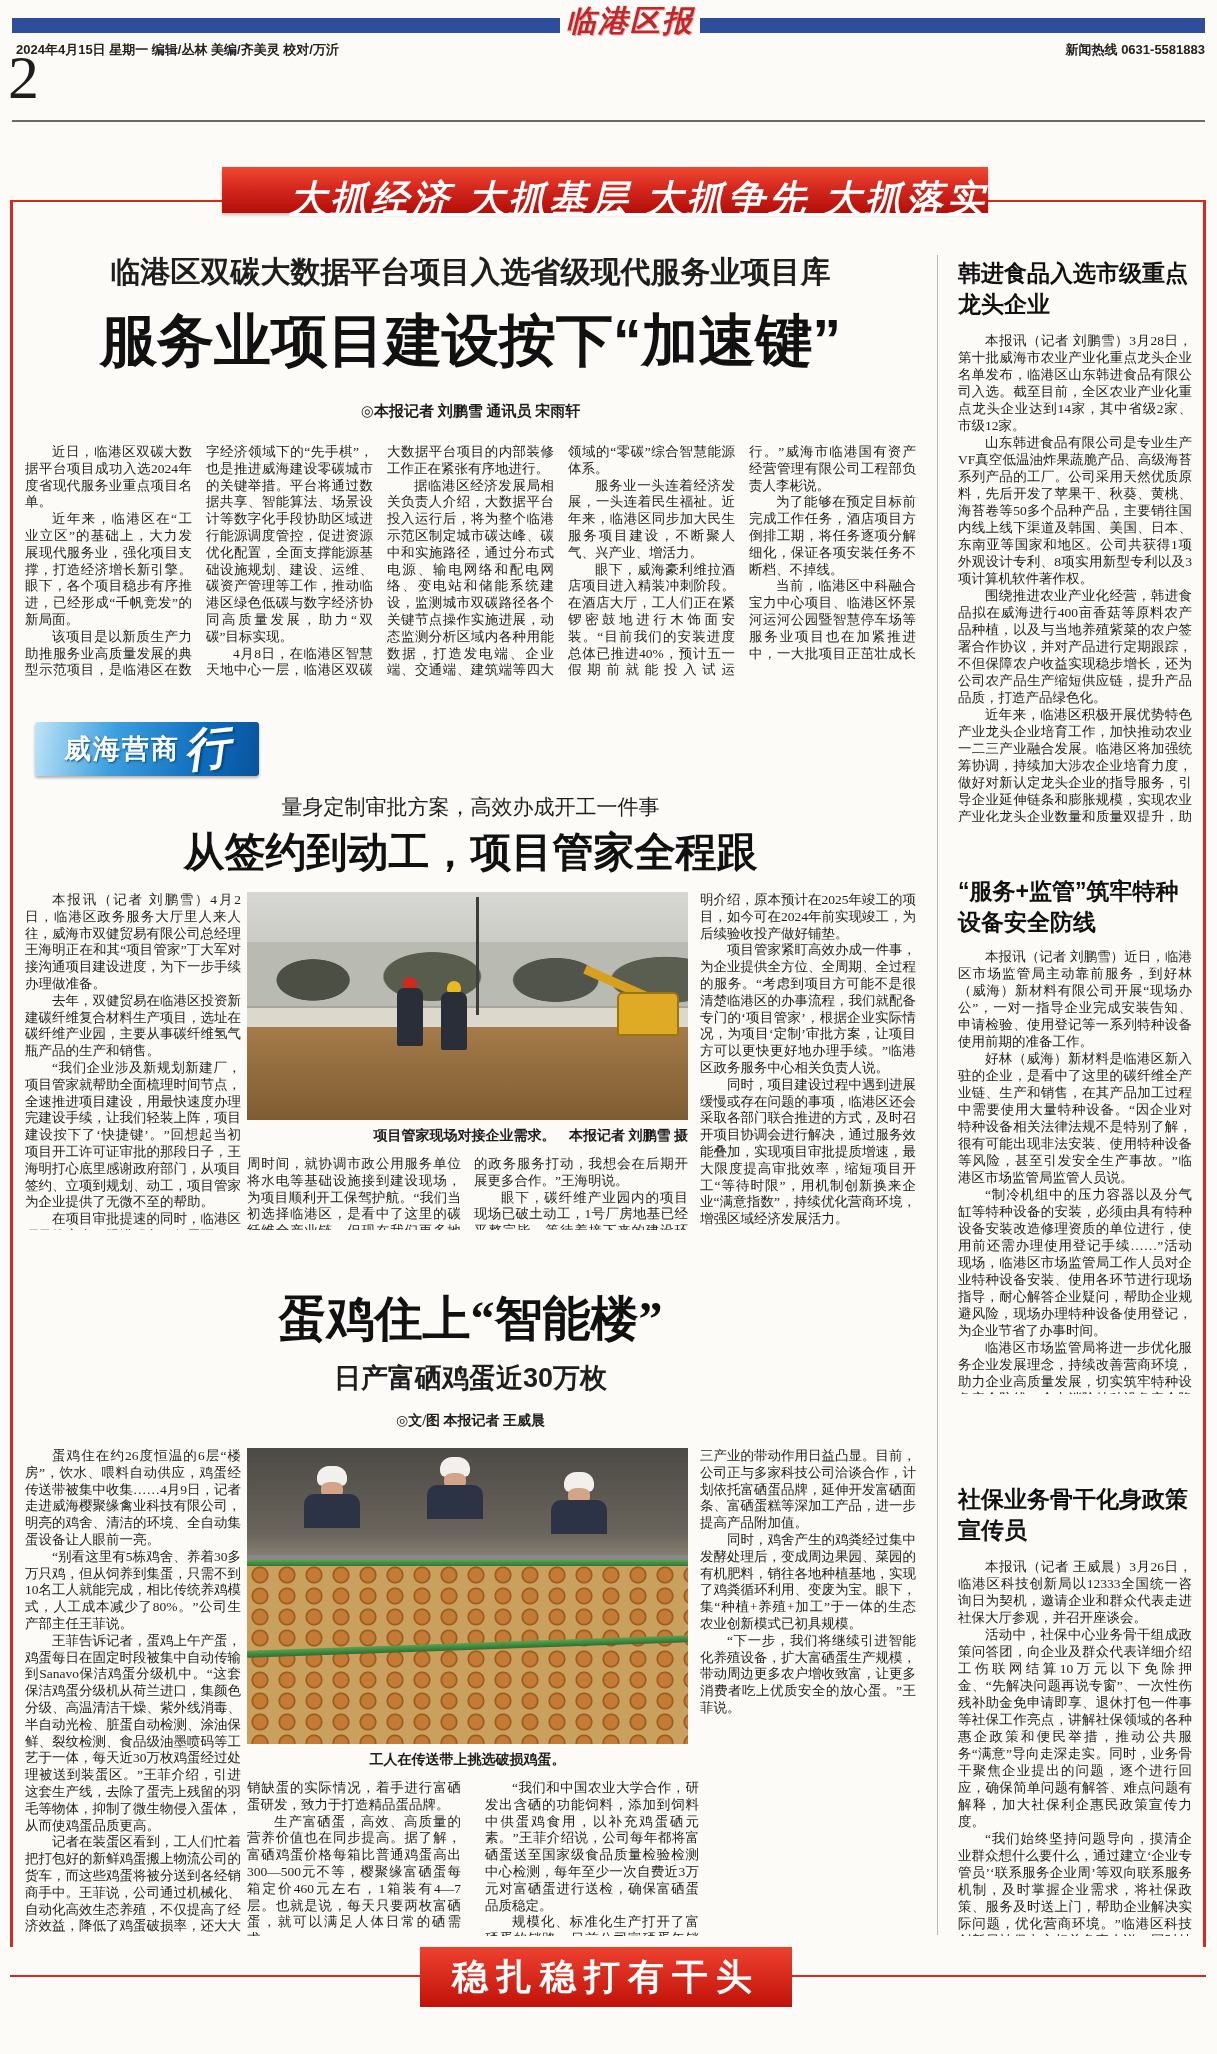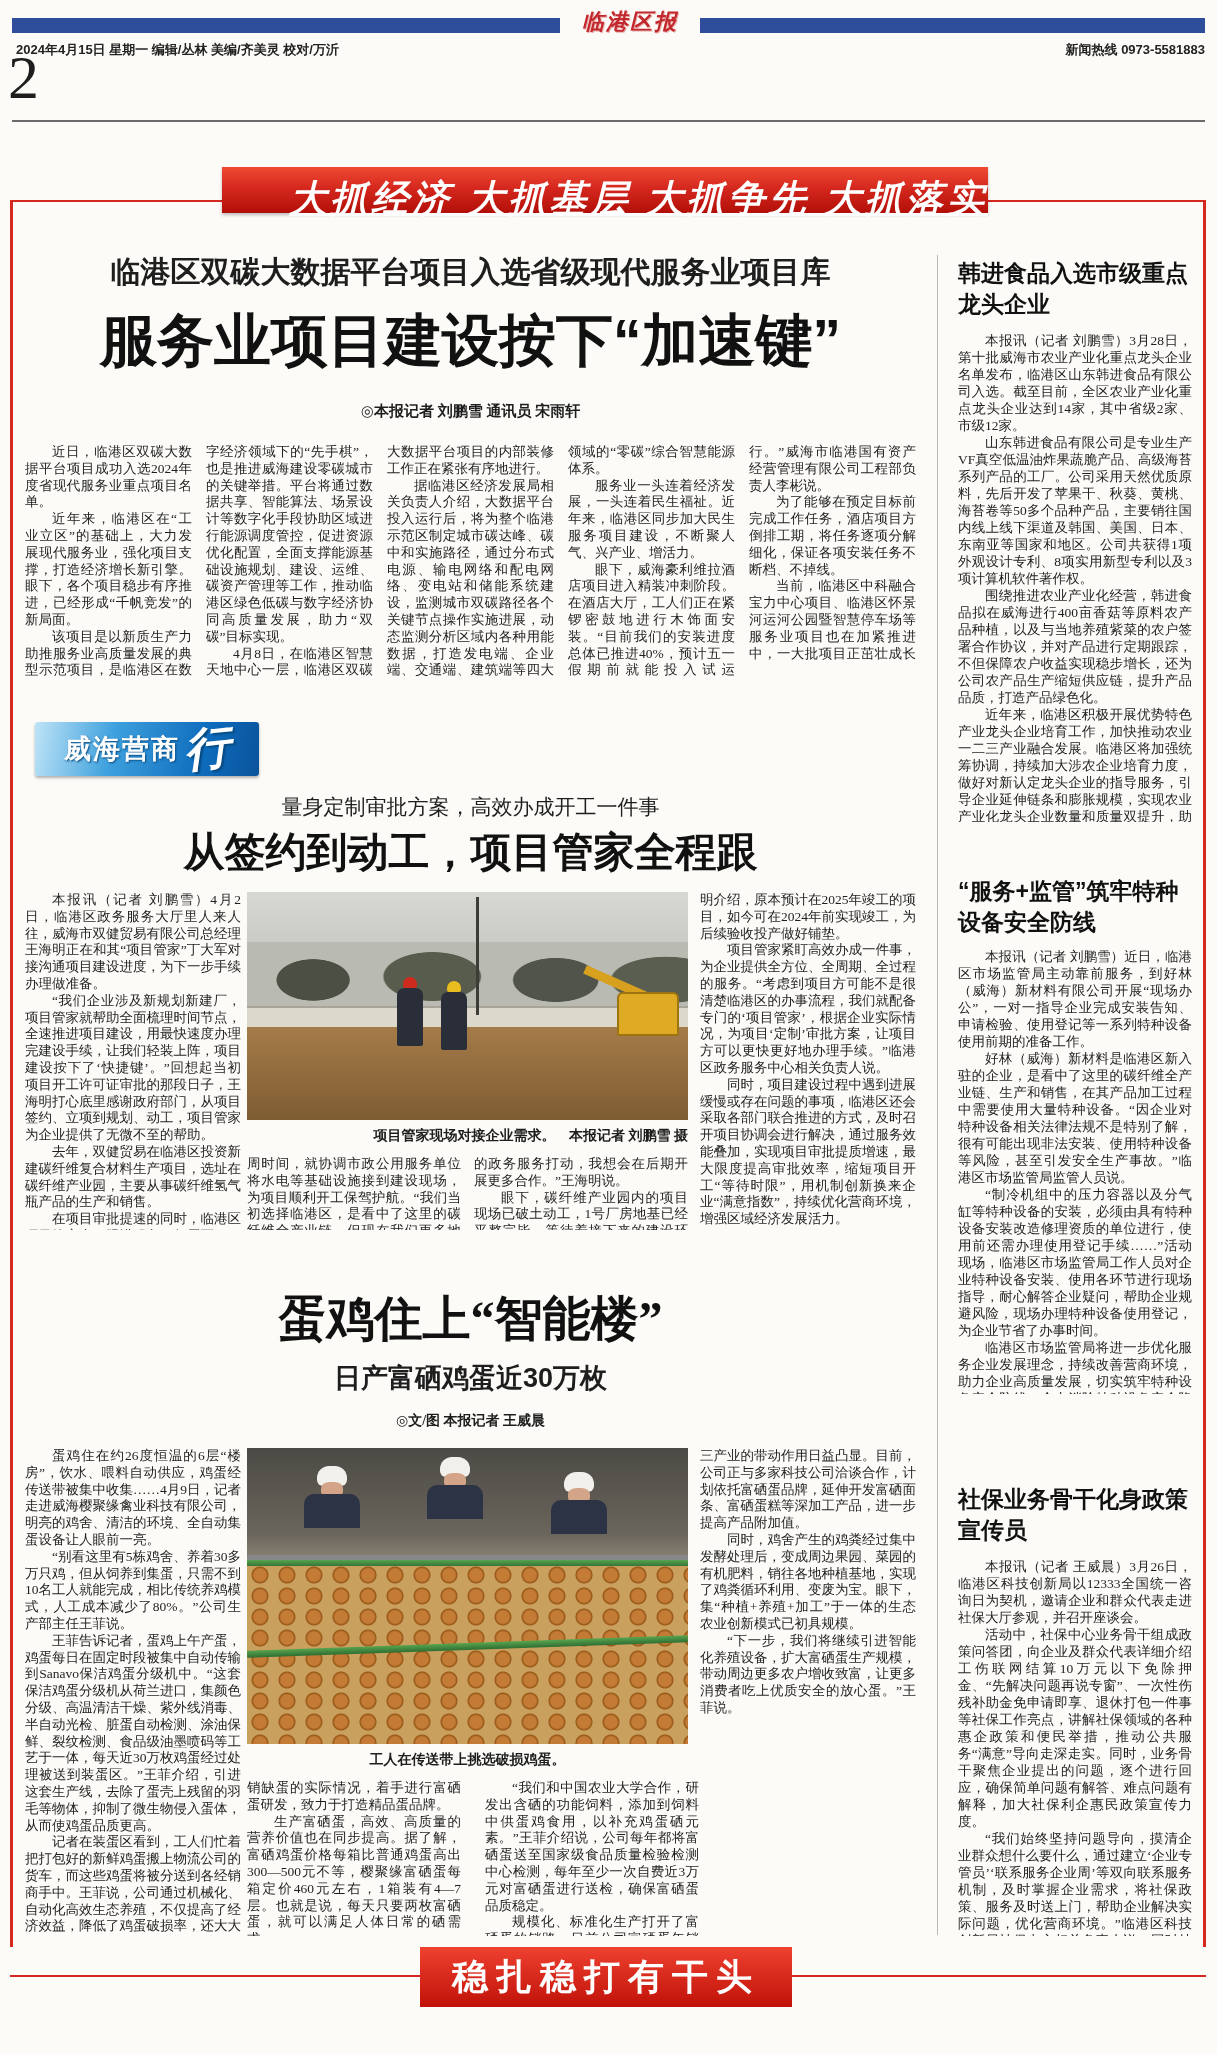--- a/index.html
+++ b/index.html
@@ -1,21 +1,21 @@
 <!DOCTYPE html>
 <html><head>
 <meta charset="utf-8">
 <style>
   html,body{margin:0;padding:0;background:#e8e8e4;}
   .page{position:relative;width:1217px;height:2054px;background:#fcfbf8;margin:0 auto;
         font-family:"Liberation Serif","DejaVu Serif",serif;color:#1e1e1e;overflow:hidden;}
   
   .bluebar{position:absolute;top:18px;height:15px;background:#2e4e9b;}
   .masthead{position:absolute;top:0;left:560px;width:140px;height:42px;text-align:center;
-            font-family:"DejaVu Serif",serif;font-style:italic;font-weight:bold;font-size:22px;
+            font-family:"DejaVu Serif",serif;font-style:italic;font-weight:bold;font-size:30px;
             color:#c1272d;line-height:42px;letter-spacing:2px;text-shadow:1px 1px 0 #e9b0ab;}
   .dateline{position:absolute;top:41px;left:16px;font-family:"Liberation Sans",sans-serif;
             font-weight:bold;font-size:13px;color:#222;}
   .hotline{position:absolute;top:41px;left:1000px;width:205px;text-align:right;
            font-family:"Liberation Sans",sans-serif;font-weight:bold;font-size:13px;color:#222;}
   .pagenum{position:absolute;top:46px;left:8px;font-size:62px;line-height:62px;font-family:"Liberation Serif",serif;}
   .pagetitle{position:absolute;top:44px;left:0;width:100%;text-align:center;font-size:62px;line-height:64px;
              font-weight:bold;font-family:"Liberation Sans",sans-serif;letter-spacing:8px;}
   .headrule{position:absolute;top:120px;left:12px;width:1193px;height:2px;background:#6b6b6b;}
   
@@ -85,21 +85,21 @@
 </style>
 </head>
 <body>
 
 <div class="page">
 
   <div class="bluebar" style="left:12px;width:548px;"></div>
   <div class="bluebar" style="left:700px;width:505px;"></div>
   <div class="masthead">临港区报</div>
   <div class="dateline">2024年4月15日  星期一    编辑/丛林  美编/齐美灵  校对/万沂</div>
-  <div class="hotline">新闻热线 0973-5581883</div>
+  <div class="hotline">新闻热线 0631-5581883</div>
   <div class="pagenum">2</div>
   <div class="headrule"></div>
 
   <div class="hred" style="left:10px;width:212px;"></div>
   <div class="hred" style="left:988px;width:218px;"></div>
   <div class="vrule-red" style="left:10px;"></div>
   <div class="vrule-red" style="left:1203px;"></div>
   <div class="slogan-banner">大抓经济 大抓基层 大抓争先 大抓落实</div>
   <div class="hred2" style="left:10px;width:410px;"></div>
   <div class="hred2" style="left:792px;width:414px;"></div>
@@ -123,22 +123,22 @@
 
   <div class="biz-banner">
     <span class="t">威海营商</span>
     <span class="xing">行</span>
   </div>
   <div class="kicker" style="top:793px;font-size:21px;font-weight:normal;font-family:'Liberation Sans',sans-serif;">量身定制审批方案，高效办成开工一件事</div>
   <div class="headline" style="top:824px;font-size:41px;line-height:56px;">从签约到动工，项目管家全程跟</div>
 
   <div class="colblock bodytxt" style="left:25px;top:892px;width:216px;height:338px;">
       <p>本报讯（记者 刘鹏雪）4月2日，临港区政务服务大厅里人来人往，威海市双健贸易有限公司总经理王海明正在和其“项目管家”丁大军对接沟通项目建设进度，为下一步手续办理做准备。</p>
+      <p>去年，双健贸易在临港区投资新建碳纤维复合材料生产项目，选址在碳纤维产业园，主要从事碳纤维氢气瓶产品的生产和销售。</p>
       <p>“我们企业涉及新规划新建厂，项目管家就帮助全面梳理时间节点，全速推进项目建设，用最快速度办理完建设手续，让我们轻装上阵，项目建设按下了‘快捷键’。”回想起当初项目开工许可证审批的那段日子，王海明打心底里感谢政府部门，从项目签约、立项到规划、动工，项目管家为企业提供了无微不至的帮助。</p>
-      <p>去年，双健贸易在临港区投资新建碳纤维复合材料生产项目，选址在碳纤维产业园，主要从事碳纤维氢气瓶产品的生产和销售。</p>
       <p>在项目审批提速的同时，临港区项目管家全程跟进服务。仅用两</p>
     </div>
 
   <div class="photo" style="top:892px;height:228px;">
     <div class="p1-sky"></div>
     <div class="p1-trees"></div>
     <div class="p1-wall"></div>
     <div class="p1-ground"></div>
     <div class="p1-pole"></div>
     <div class="p1-arm"></div>

